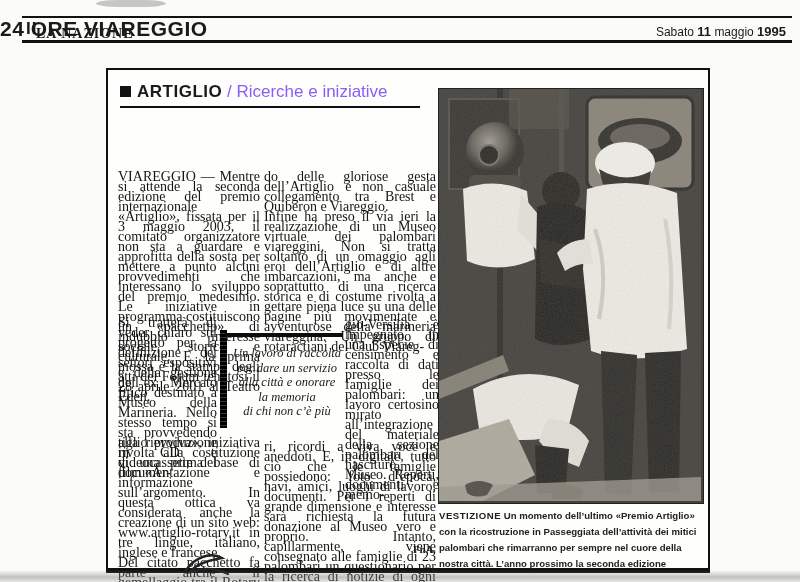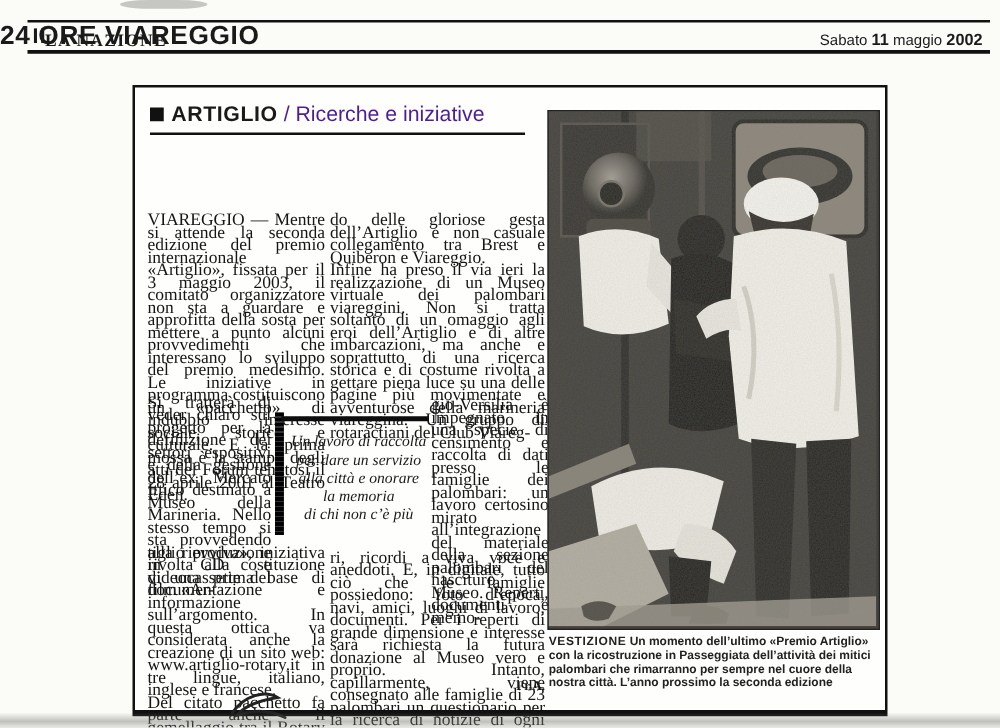--- a/index.html
+++ b/index.html
@@ -19,21 +19,21 @@
   #date-line b{font-size:13px;text-align:center;}
   #smudge{position:absolute;left:96px;top:0;width:70px;height:7px;background:#9a9a96;
         border-radius:40%/60%;opacity:.55;}
   
   #article-box{position:absolute;left:106px;top:68px;width:600px;height:498px;background:#fefefc;
         border:2px solid #111;border-bottom-width:5px;}
   
   #kicker{position:absolute;left:12px;top:12px;font-family:"Liberation Sans",sans-serif;font-size:17px;}
   #kicker-square{display:inline-block;width:11px;height:11px;background:#111;margin-right:6px;}
   #kicker-title{font-weight:bold;letter-spacing:.5px;}
-  #kicker-subtitle{font-weight:normal;color:#4c1d95;}
+  #kicker-subtitle{font-weight:normal;color:#8b5cf6;}
   #kicker-underline{position:absolute;left:12px;top:36px;width:300px;height:2px;background:#111;}
   
   #headline{position:absolute;left:8px;top:38px;font-weight:bold;font-size:29px;line-height:31px;
         letter-spacing:-.3px;}
   
   .body-text{position:absolute;font-size:14px;line-height:10px;text-align:justify;
         white-space:pre-line;color:#151515;}
   #col1-p1{left:10px;top:102px;width:142px;height:142px;}
   #col1-p2{left:10px;top:248px;width:99px;height:118px;}
   #col1-p3{left:10px;top:368px;width:142px;height:122px;}
@@ -46,21 +46,21 @@
   #pull-quote-bar{position:absolute;left:112px;top:260px;width:7px;height:98px;background:#0d0d0d;
         background-image:repeating-linear-gradient(180deg,#000 0 3px,#333 3px 4px);}
   #pull-quote-topbar{position:absolute;left:117px;top:263px;width:118px;height:4px;background:#0d0d0d;}
   #pull-quote{position:absolute;left:120px;top:276px;width:118px;text-align:center;
         font-style:italic;font-size:12.5px;line-height:14.5px;}
   
   #photo-frame{position:absolute;left:330px;top:18px;width:264px;height:414px;border:1px solid #222;
         background:#45423c;}
   #photo-frame svg{display:block;}
   #photo-caption{position:absolute;left:331px;top:438px;width:260px;
-        font-family:"Liberation Sans",sans-serif;font-weight:bold;font-size:9.6px;line-height:11px;
+        font-family:"Liberation Sans",sans-serif;font-weight:bold;font-size:9.6px;line-height:16px;
         color:#222;}
   #caption-lead{letter-spacing:.5px;}
   
   #bottom-shade{position:absolute;left:0;top:570px;width:800px;height:12px;
         background:linear-gradient(180deg,rgba(120,120,116,0) 0%,rgba(120,120,116,.45) 60%,rgba(150,150,146,.2) 100%);}
   #scribble{position:absolute;left:182px;top:550px;}
 </style>
 </head>
 <body>
 
@@ -68,21 +68,21 @@
 
   <div id="smudge"></div>
   <div id="rule-top" class="rule"></div>
   <span id="page-number">II</span>
   <span id="newspaper-name">LA NAZIONE</span>
   <div id="section-title">24 ORE VIAREGGIO</div>
   <div id="date-line">
     <span>Sabato</span>
     <b>11</b>
     <span>maggio</span>
-    <b>2002</b>
+    <b>1995</b>
   </div>
   <div id="rule-bottom" class="rule"></div>
 
   <div id="article-box">
 
     <div id="kicker">
       <span id="kicker-square"></span><span id="kicker-title">ARTIGLIO</span>
       <span id="kicker-subtitle">/ Ricerche e iniziative</span>
     </div>
     <div id="kicker-underline"></div>

